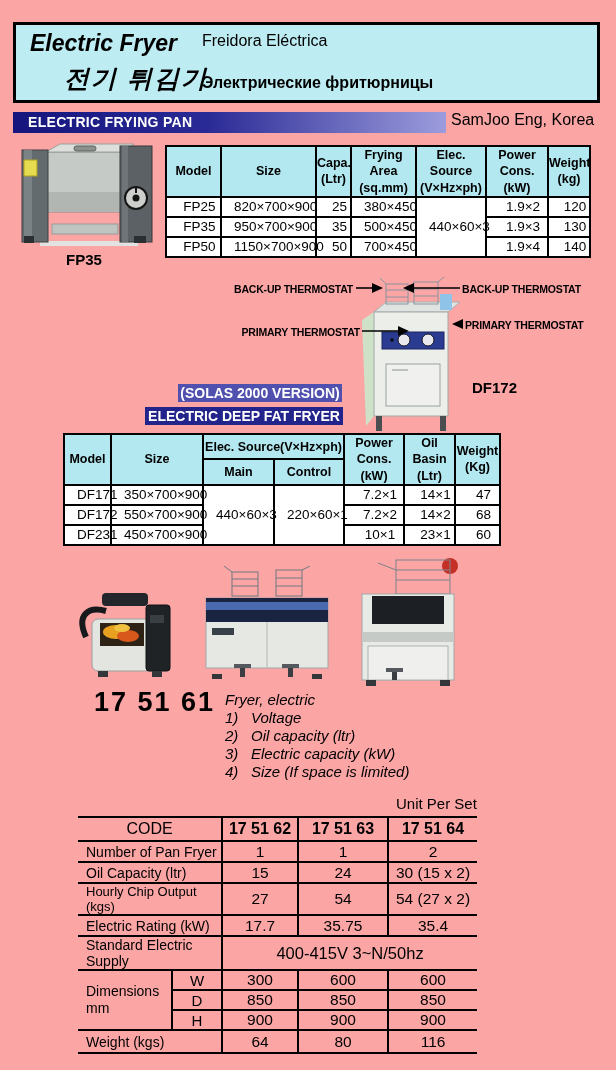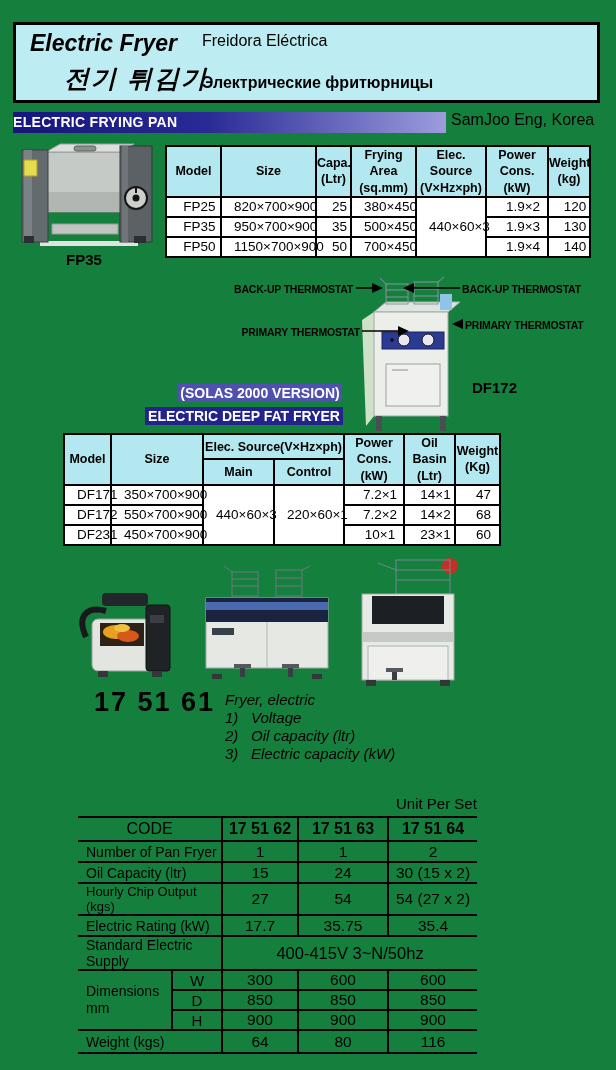--- a/index.html
+++ b/index.html
@@ -1,19 +1,19 @@
 <!DOCTYPE html>
 <html><head>
 <meta charset="utf-8">
 <style>
   * { box-sizing: border-box; margin: 0; padding: 0; }
   html,body { background:#ffffff; }
   .sheet {
     position: relative; width: 616px; height: 1070px;
-    background: #15803d; color: #000;
+    background: #fca5a5; color: #000;
     font-family: "Liberation Sans", sans-serif;
     overflow: hidden;
   }
   .abs { position: absolute; }
   .pre { white-space: pre-line; }
 
   
   .hdr-box {
     position:absolute; left:13px; top:22px; width:587px; height:81px;
     background:#bdecf2; border:3px solid #000;
@@ -21,21 +21,21 @@
   .t-en { position:absolute; left:14px; top:5px;  font-size:23px; font-weight:bold; font-style:italic; }
   .t-ko { position:absolute; left:14px; top:37px; font-size:25px; font-weight:bold; font-style:italic; letter-spacing:2px;margin-left:34px; }
   .t-es { position:absolute; left:186px; top:7px;  font-size:16px; }
   .t-jz { position:absolute; left:186px; top:28px; font-size:16px; font-weight:bold; }
   .t-zh { margin-left:18px; }
   .t-ru { position:absolute; left:186px; top:49px; font-size:16px; font-weight:bold; }
 
   .banner1 {
     position:absolute; left:13px; top:112px; width:433px; height:21px;
     background:linear-gradient(to right,#15157d 0%,#2a2a96 45%,#9c9cdd 100%);
-    color:#fff; font-size:14px; font-weight:bold; line-height:21px; 
+    color:#fff; font-size:14px; font-weight:bold; line-height:21px; padding-left:15px;
     letter-spacing:.3px;
   }
   .maker { position:absolute; left:451px; top:111px; font-size:16px; }
 
   
   table { border-collapse:collapse; table-layout:fixed; }
   .gridt { position:absolute; border:2px solid #000; background:#fff; }
   .gridt th, .gridt td { border:2px solid #000; text-align:center; vertical-align:middle; }
   .gridt th { background:#b3e8f0; font-size:12.5px; font-weight:bold; line-height:1.3; }
   .gridt td { font-size:13.5px; height:20px;padding-left:12px; }
@@ -317,20 +317,21 @@
     <rect x="18" y="124" width="10" height="6" fill="#33373a"></rect>
     <rect x="92" y="124" width="10" height="6" fill="#33373a"></rect>
   </svg>
 
   <div class="code-number">17 51 61</div>
   <div class="desc">
     <div>Fryer, electric</div>
     <div><span class="num">1)</span><span>Voltage</span></div>
     <div><span class="num">2)</span><span>Oil capacity (ltr)</span></div>
     <div><span class="num">3)</span><span>Electric capacity (kW)</span></div>
+    <div><span class="num">4)</span><span>Size (If space is limited)</span></div>
   </div>
 
   <div class="note">Unit Per Set</div>
 
   <table class="unit-table">
     <colgroup>
         <col style="width:94px">
         <col style="width:50px">
         <col style="width:76px">
         <col style="width:90px">

